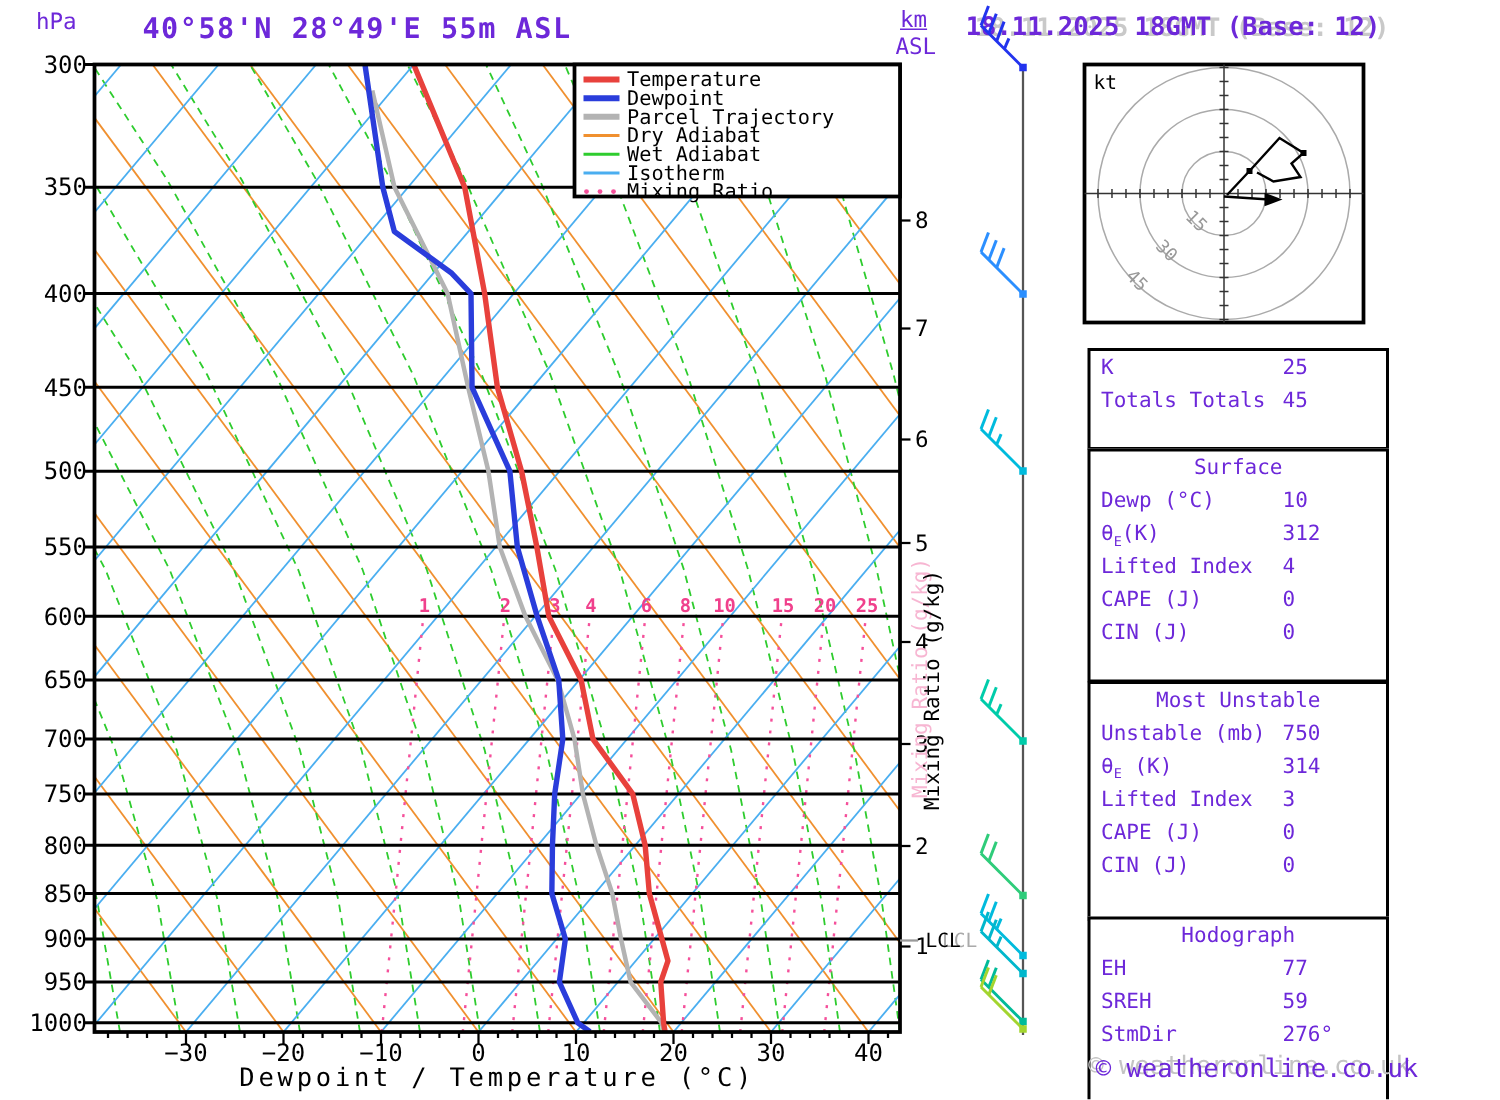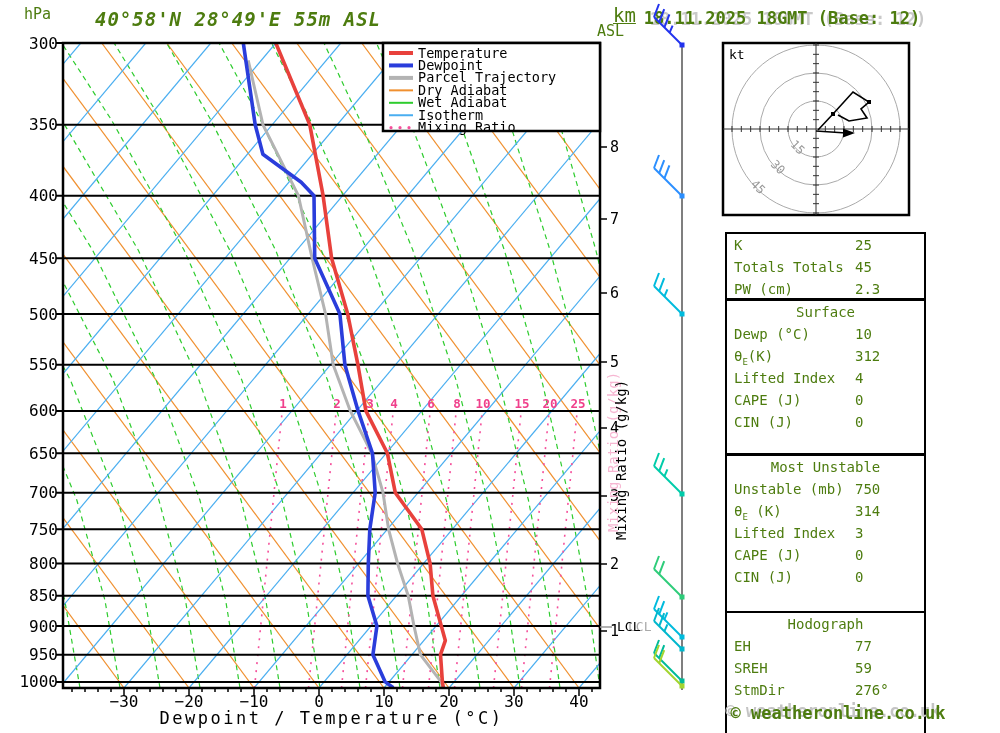--- a/index.html
+++ b/index.html
@@ -1,25 +1,25 @@
 <!DOCTYPE html>
 <html><head>
 <meta charset="utf-8">
 <style>
   html,body{margin:0;padding:0;background:#fff;}
   .stage{position:relative;width:1000px;height:733px;background:#fff;overflow:hidden;
-         font-family:"DejaVu Sans Mono","Liberation Mono",monospace;color:#4d7c0f;}
+         font-family:"DejaVu Sans Mono","Liberation Mono",monospace;color:#6d28d9;}
   .abs{position:absolute;}
   .hpa{left:24px;top:5px;font-size:15px;}
-  .title{left:63px;top:8px;width:350px;text-align:center;font-size:19px;font-weight:bold;letter-spacing:1px;font-style:italic;}
-  .kmlbl{left:613px;top:4px;font-size:19px;text-decoration:underline;}
+  .title{left:63px;top:8px;width:350px;text-align:center;font-size:19px;font-weight:bold;letter-spacing:1px;}
+  .kmlbl{left:600px;top:4px;font-size:15px;text-decoration:underline;}
   .asllbl{left:597px;top:22px;font-size:15px;}
   .datetitle{left:604px;top:8px;width:356px;text-align:center;font-size:17px;font-weight:bold;
              text-shadow:6px 1px 0 #c9c9c9;white-space:nowrap;}
-  .copyright{left:700px;top:703px;width:276px;text-align:center;font-size:17px;font-weight:bold;
+  .copyright{left:700px;top:703px;width:276px;text-align:center;font-size:17px;font-weight:normal;
              text-shadow:-5px -2px 0 #c4c4c4;white-space:nowrap;}
   .statbox{position:absolute;left:725px;width:201px;background:#fff;border:2px solid #000;
            box-sizing:border-box;font-size:14px;}
   .statbox .hdr{text-align:center;height:22px;line-height:22px;}
   .statrow{position:relative;height:22px;line-height:22px;}
   .statrow .lbl{position:absolute;left:7px;white-space:nowrap;}
   .statrow .val{position:absolute;left:128px;white-space:nowrap;}
   sub{font-size:9px;}
   svg text{font-family:"DejaVu Sans Mono","Liberation Mono",monospace;}
 </style>
@@ -379,24 +379,20 @@
   <div id="statboxes">
       <div class="statbox" style="top: 232px; height: 68px;">
         <div class="statrow">
           <span class="lbl">K</span>
           <span class="val">25</span>
         </div>
         <div class="statrow">
           <span class="lbl">Totals Totals</span>
           <span class="val">45</span>
         </div>
-        <div class="statrow">
-          <span class="lbl">PW (cm)</span>
-          <span class="val">2.3</span>
-        </div>
       </div>
       <div class="statbox" style="top: 299px; height: 156px;">
         <div class="hdr">Surface</div>
         <div class="statrow">
           <span class="lbl">Dewp (°C)</span>
           <span class="val">10</span>
         </div>
         <div class="statrow">
           <span class="lbl">θ<sub>E</sub>(K)</span>
           <span class="val">312</span>

